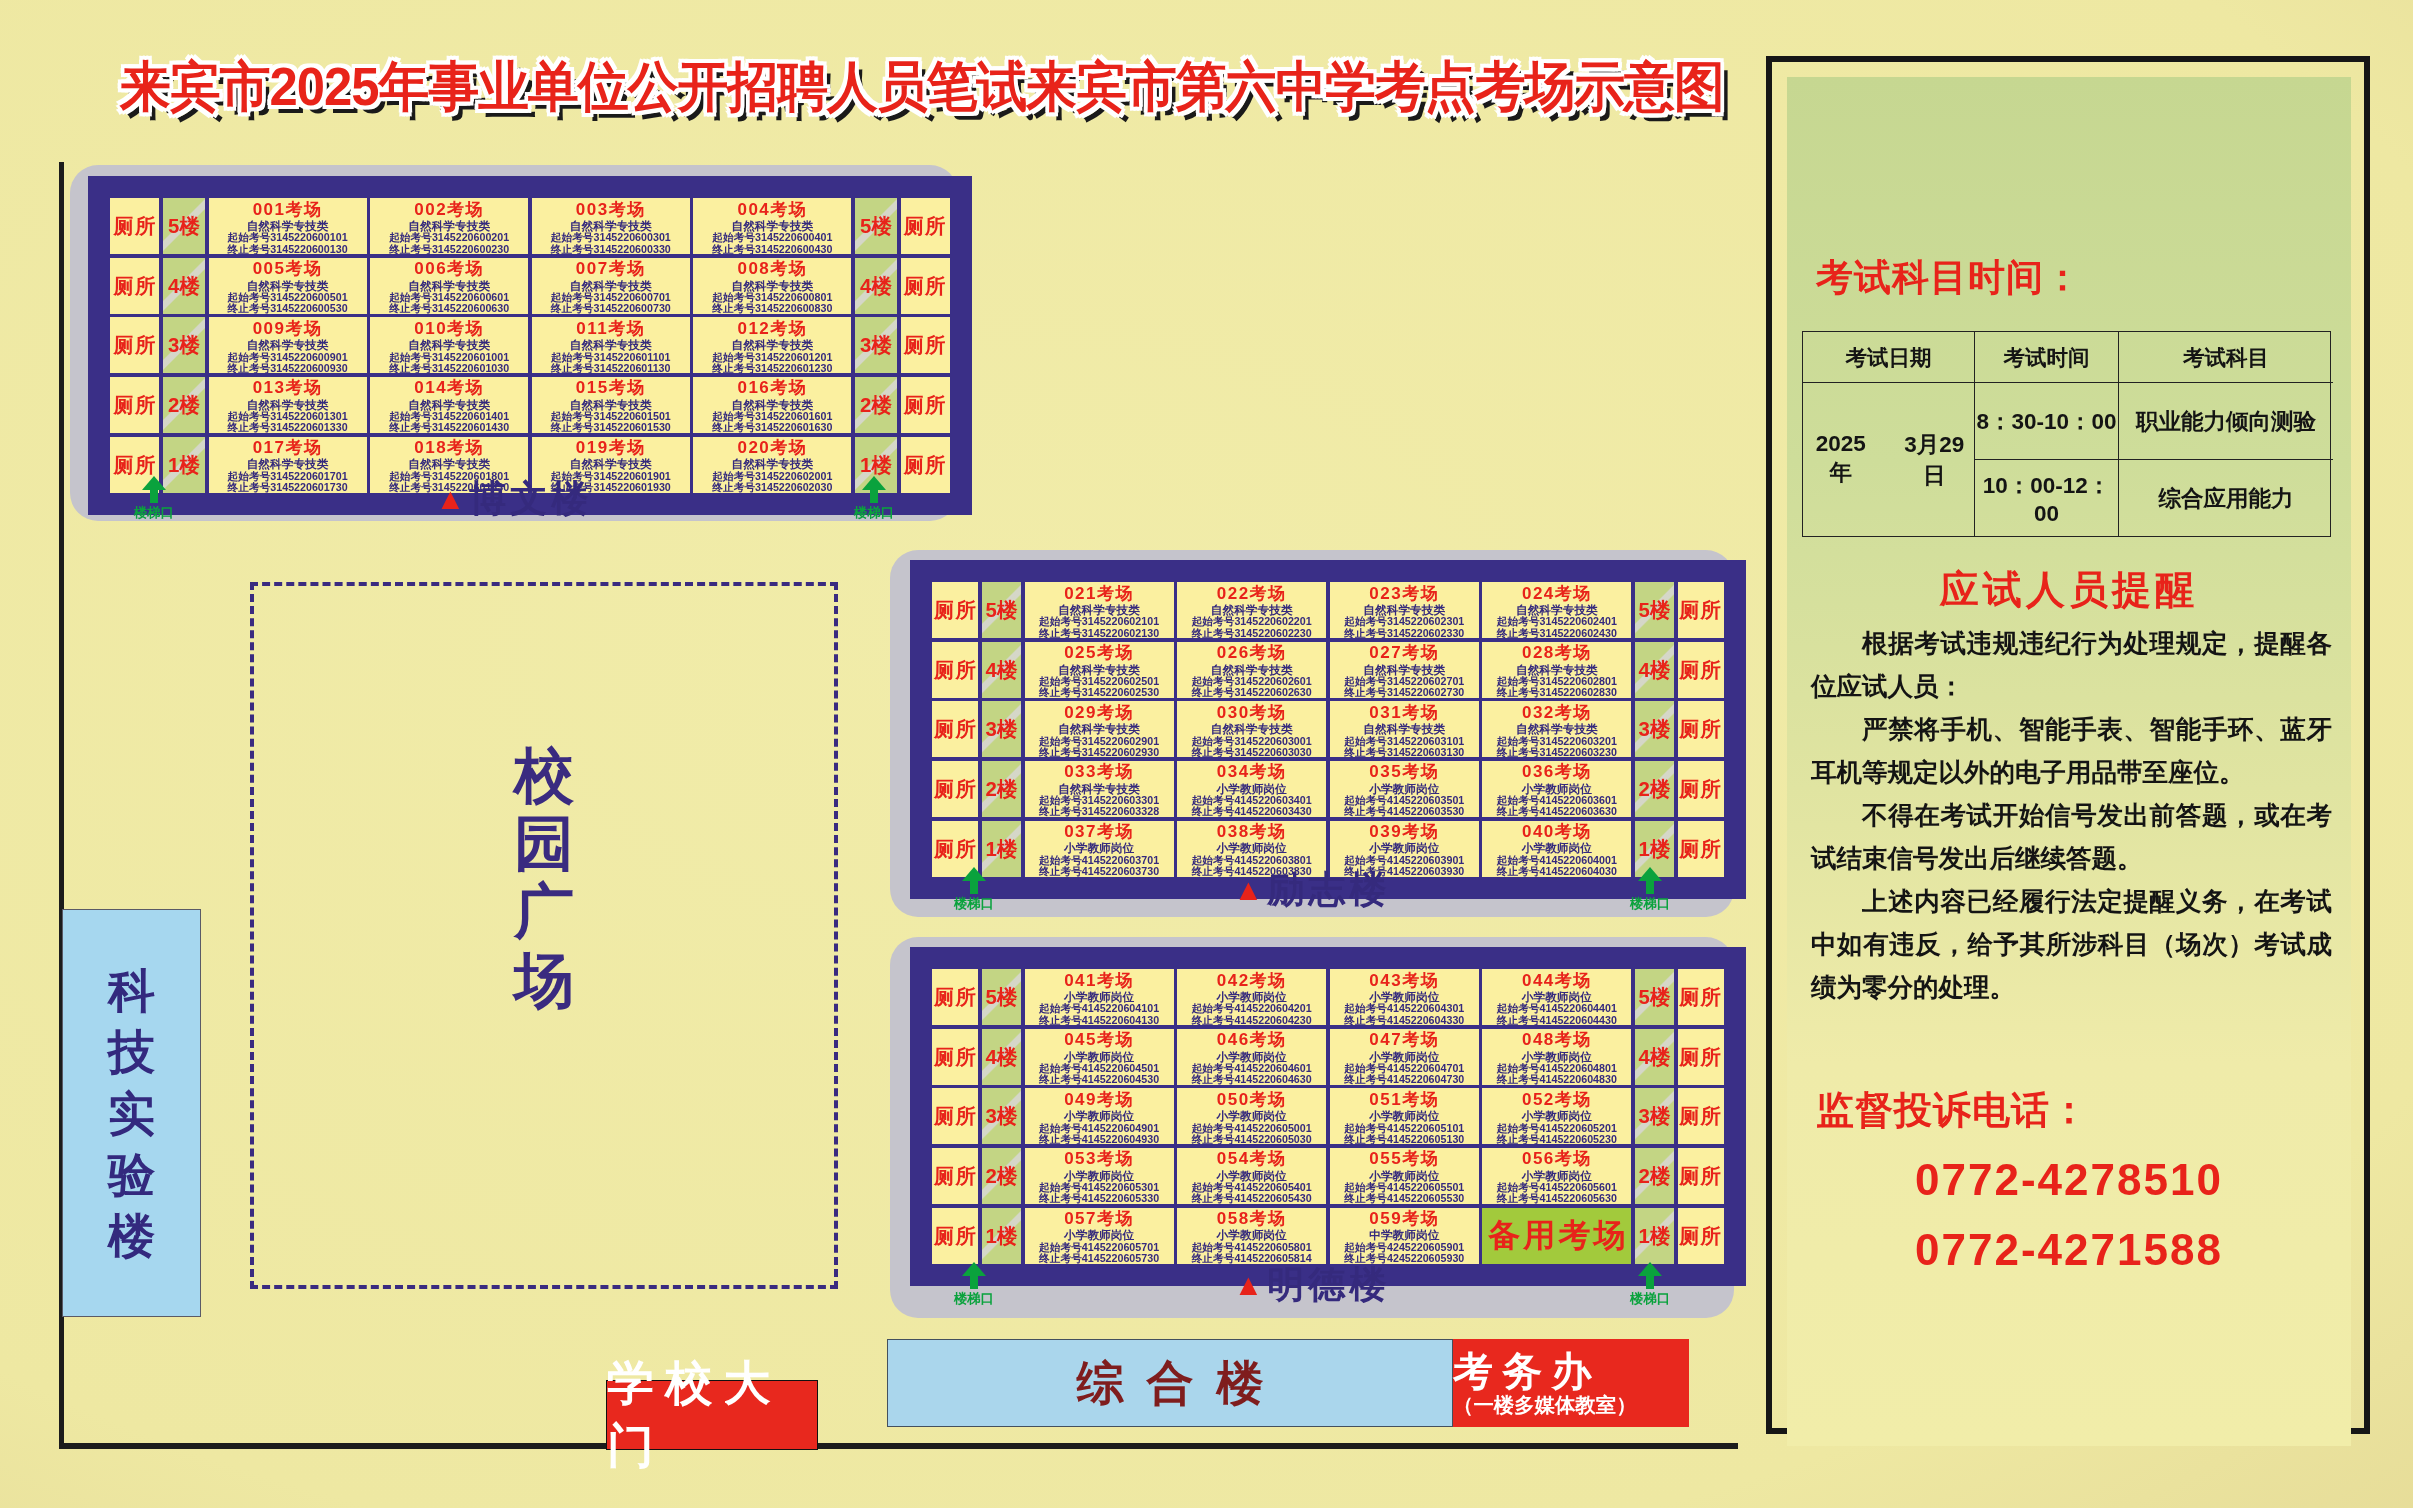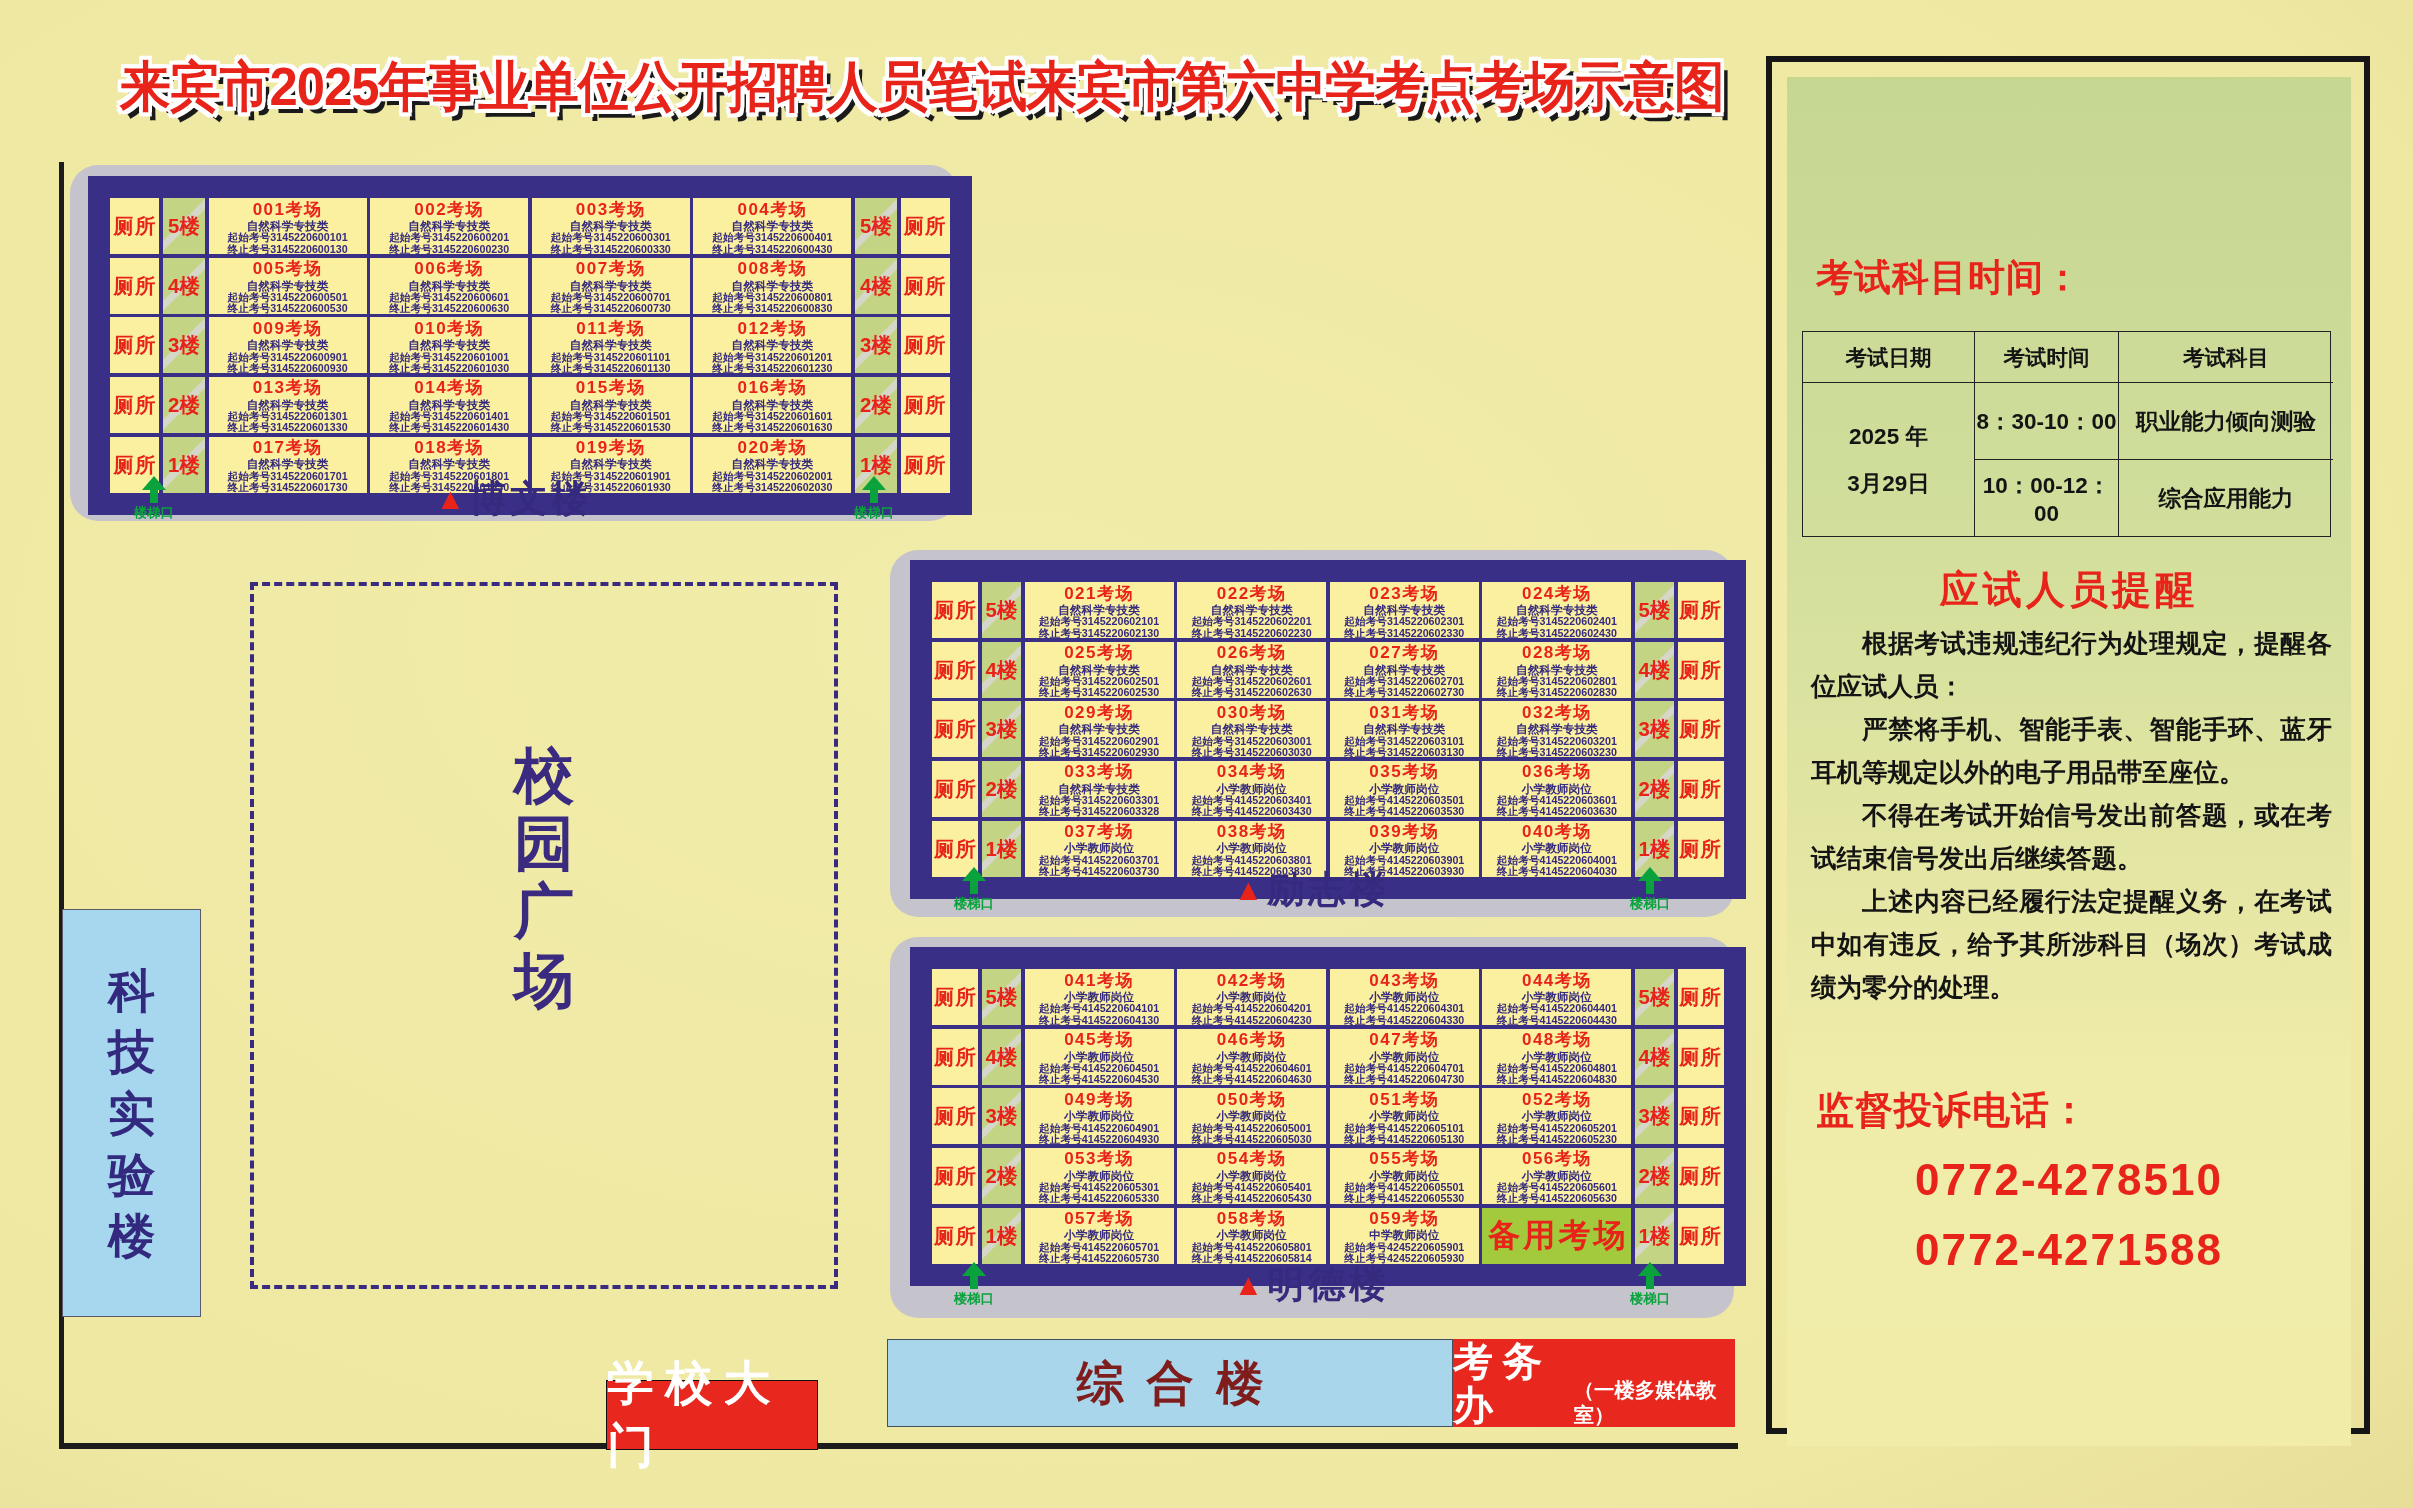--- a/index.html
+++ b/index.html
@@ -35,22 +35,22 @@
              display:flex; flex-direction:column; align-items:center; justify-content:center; gap:14.3px; }
   #science span { font-size:47px; color:#33297e; line-height:47px; }
 
   
   #gate { left:606px; top:1380px; width:212px; height:70px; background:#e8281e; border:1.5px solid #111; box-sizing:border-box;
           display:flex; align-items:center; justify-content:center; }
   #gate span { color:#fff; font-size:47px; letter-spacing:11.2px; margin-right:-11.2px; }
   #complex { left:887px; top:1339px; width:566px; height:88px; background:#aad6ec; border:1.5px solid #44505e; box-sizing:border-box;
              display:flex; align-items:center; justify-content:center; }
   #complex span { color:#7f1d1d; font-size:47px; letter-spacing:23px; margin-right:-23px; }
-  #office { left:1453px; top:1339px; width:282px; height:88px; background:#e8281e; box-sizing:border-box;
-            display:flex; flex-direction:row; align-items:flex-end; justify-content:center; }
+  #office { left:1453px; top:1339px; width:236px; height:88px; background:#e8281e; box-sizing:border-box;
+            display:flex; flex-direction:column; align-items:flex-start; justify-content:center; }
   #office .main { color:#fff; font-size:40px; letter-spacing:9.2px; margin-right:-9.2px; line-height:44px; }
   #office .sub  { color:#fff; font-size:20.4px; line-height:24.5px; }
 
   
   .bld { position:absolute; background:#c5c4cc; border-radius:28px; }
   #b1 { left:70px;  top:165px;  width:888px; height:356px; }
   #b2 { left:890px; top:550px; width:844px; height:367px; }
   #b3 { left:890px; top:937px; width:844px; height:381px; }
   .grid { position:absolute; display:grid; gap:3.6px; padding:22px; background:#3a2f87; grid-auto-rows:56px; }
   #b1 .grid { left:18.4px; top:11.2px; grid-template-columns:49px 42px repeat(4,158px) 42px 49px; }
@@ -81,21 +81,21 @@
   #panel-border { left:1766px; top:56px; width:604px; height:1378px; border:6.6px solid #161616; box-sizing:border-box; }
   #panel-inner { left:1787px; top:77px; width:564px; height:1369px;
     background:linear-gradient(180deg,#c6d791 0%,#cedd9a 28%,#e0e4a1 52%,#efeba9 72%,#f1eda9 100%); }
   #sched-head { left:1816px; top:253px; font-size:37px; color:#e8231a; letter-spacing:1px; }
   #sched-table { left:1802px; top:331px; width:529px; display:grid; grid-template-columns:172px 144px 214px; grid-template-rows:51px 77px 76px;
                  border:1.5px solid #222; box-sizing:border-box; color:#141414; }
   #sched-table > div { display:flex; align-items:center; justify-content:center; box-sizing:border-box; text-align:center; }
   .th { font-size:21.5px; border-bottom:1.5px solid #222; }
   .br { border-right:1.5px solid #222; }
   .bb { border-bottom:1.5px solid #222; }
-  #date-cell { grid-row:2/4; flex-direction:column; gap:16px; font-size:22.5px; border-right:1.5px solid #222; }
+  #date-cell { grid-row:2/4; gap:16px; font-size:22.5px; border-right:1.5px solid #222; }
   .tdv { font-size:22.5px; }
   #rem-head { left:1787px; top:563px; width:564px; text-align:center; font-size:39px; color:#e8231a; letter-spacing:4.1px; }
   #paras { left:1811px; top:622px; width:521px; color:#141414; }
   #paras p { margin:0; font-size:25.5px; line-height:43px; text-align:justify; text-indent:2em; }
   #comp-head { left:1816px; top:1085px; font-size:38px; color:#e8231a; letter-spacing:1px; }
   #phones { left:1787px; top:1145px; width:564px; text-align:center; }
   #phones div { font-size:44px; color:#e8231a; line-height:70px; letter-spacing:2px; }
 </style>
 </head>
 <body>

